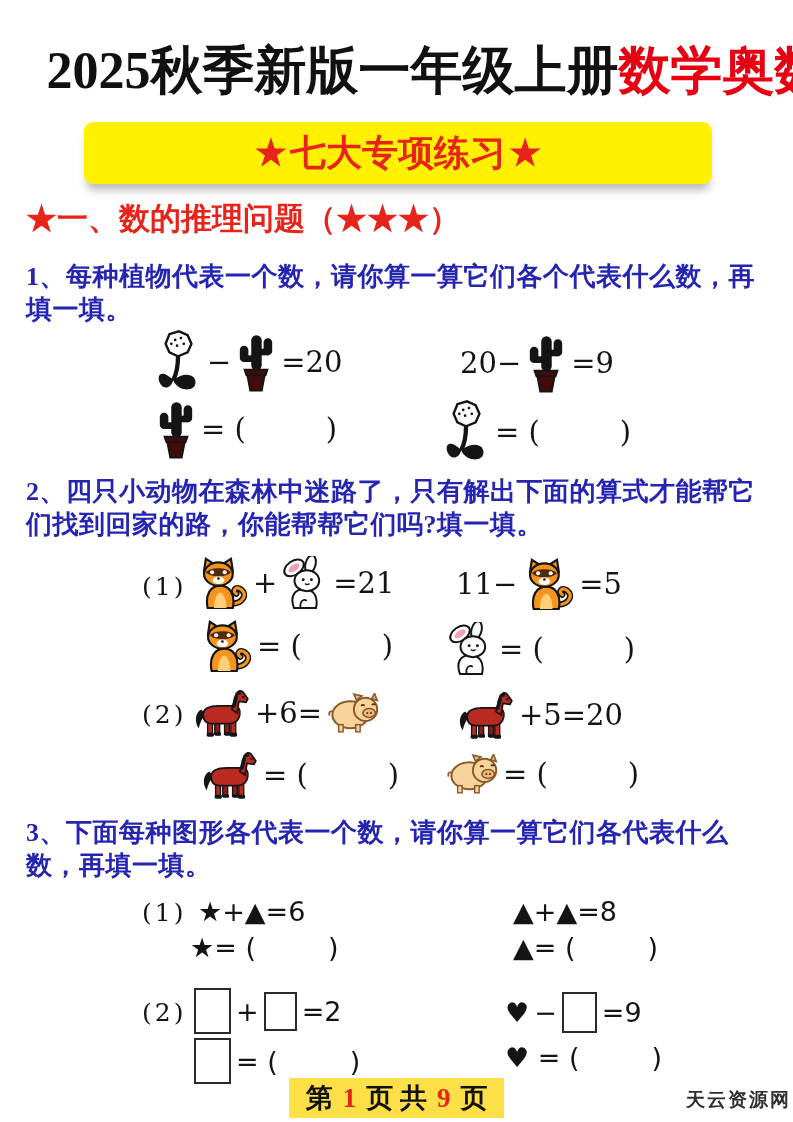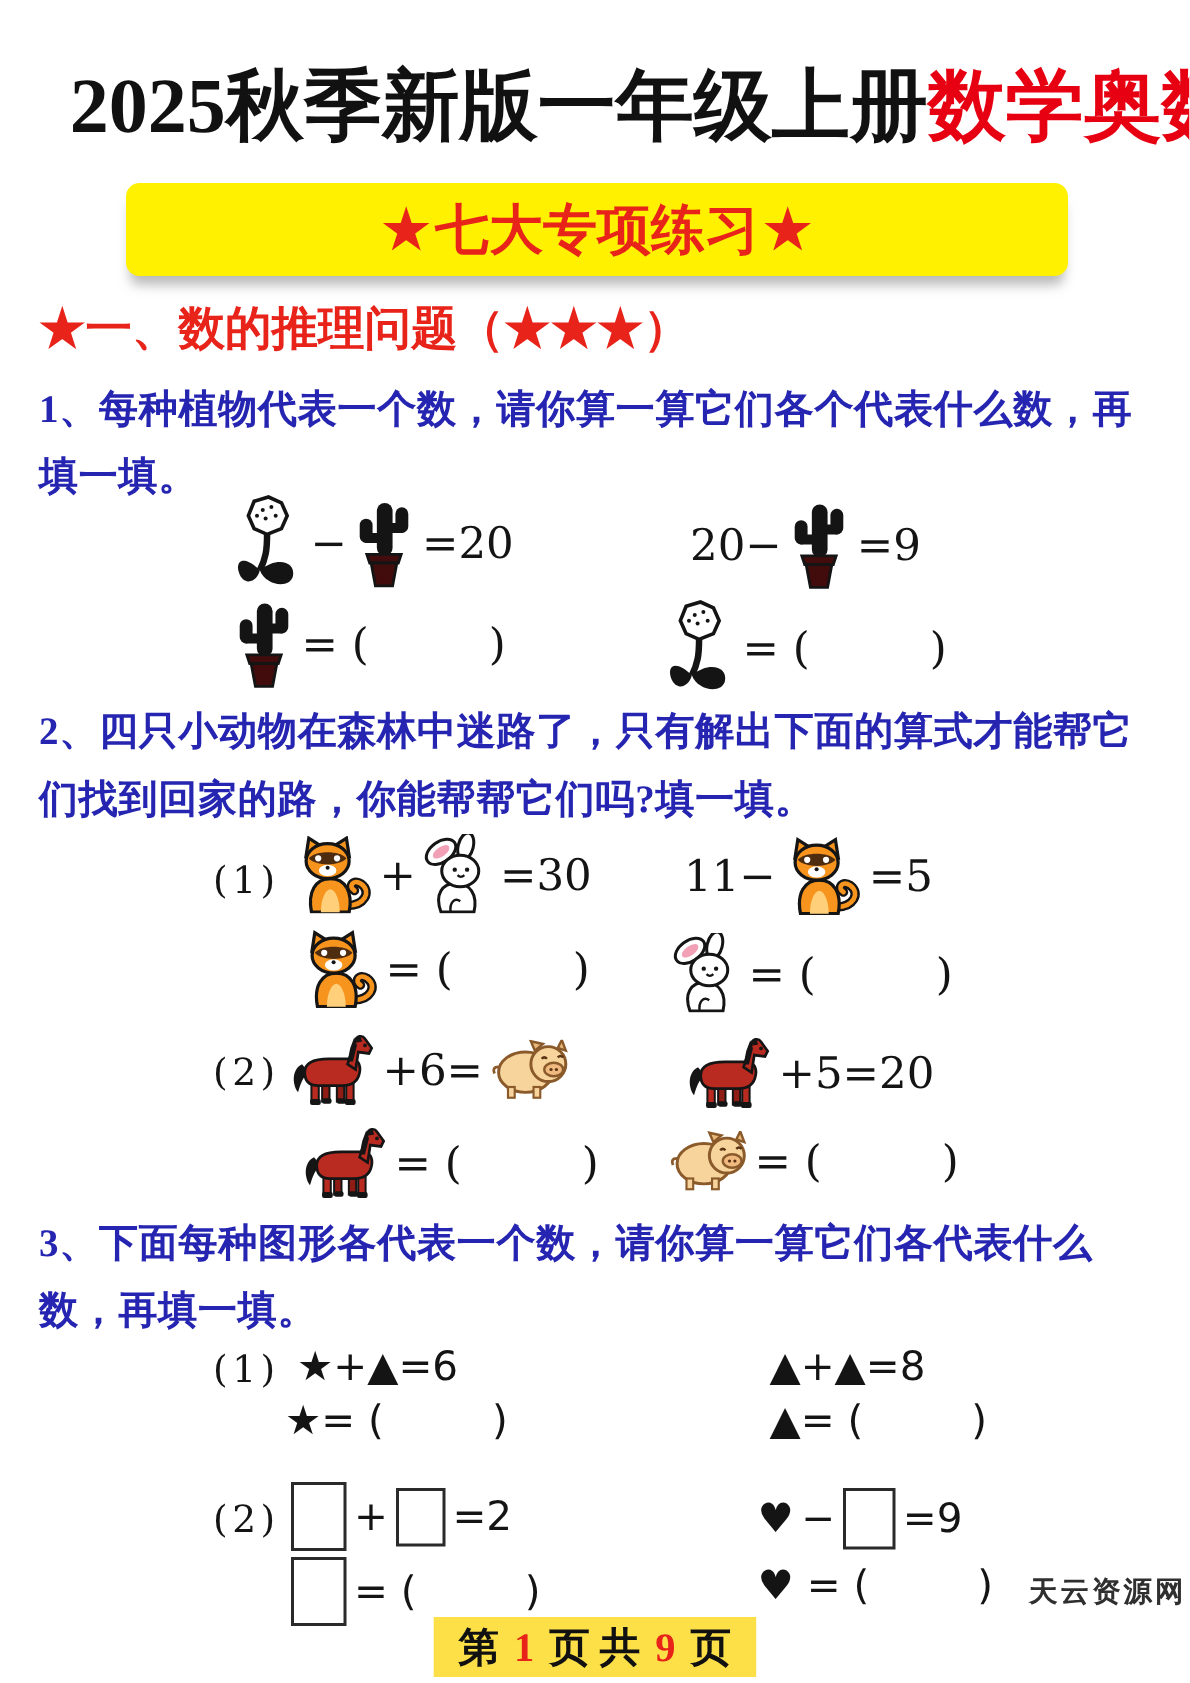--- a/index.html
+++ b/index.html
@@ -14,43 +14,43 @@
   .banner{position:absolute;left:84px;top:122px;width:628px;height:62px;background:#fff100;
           border-radius:9px;display:flex;align-items:center;justify-content:center;gap:3px;
           font-weight:bold;font-size:36px;font-family:"Liberation Serif",serif;white-space:nowrap;
           box-shadow:0 9px 8px -3px rgba(130,130,130,0.55);}
   .b-red{color:#e8231a;}
   .b-blue{color:#1c1c9e;}
 
   .sec-head{position:absolute;left:26px;top:198px;font-size:31px;font-weight:bold;color:#e8231a;
             font-family:"Liberation Serif",serif;white-space:nowrap;}
 
-  .stmt{position:absolute;left:26px;width:748px;font-size:26px;line-height:45px;font-weight:bold;
-        color:#2525b2;font-family:"Liberation Serif",serif;letter-spacing:0.5px;}
+  .stmt{position:absolute;left:26px;width:748px;font-size:26px;line-height:33px;font-weight:bold;
+        color:#2525b2;font-family:"Liberation Serif",serif;letter-spacing:0.5px;margin-top:10px;}
 
   .eq{position:absolute;display:flex;align-items:center;gap:5px;font-size:29px;color:#141414;
       font-family:"DejaVu Serif","Liberation Serif",serif;white-space:nowrap;}
   .gap{display:inline-block;width:70px;height:1px;}
   .gap-sm{display:inline-block;width:62px;height:1px;}
   .lbl{position:absolute;font-size:25px;color:#141414;letter-spacing:3px;
        font-family:"DejaVu Serif","Liberation Serif",serif;white-space:nowrap;}
   .shape-eq{font-family:"DejaVu Sans","Liberation Sans",sans-serif;font-size:27px;}
   .sqbox{display:inline-block;border:2px solid #2a2a2a;background:#fff;box-sizing:border-box;}
   .sq-lg{width:37px;height:46px;}
   .sq-md{width:33px;height:39px;}
   .sq-sm{width:35px;height:41px;}
   .icn{flex:0 0 auto;}
 
   .footer{position:absolute;left:50%;transform:translateX(-50%);top:1078px;background:#fde047;
           padding:2px 12px;font-size:27px;font-weight:bold;color:#111;white-space:nowrap;
           font-family:"Liberation Serif",serif;}
   .footer span{margin:0 5px;}
   .f-red{color:#e8231a;}
 
-  .watermark{position:absolute;right:2px;top:1048px;font-size:19px;font-weight:bold;color:#2f2f2f;
+  .watermark{position:absolute;right:2px;top:1087px;font-size:19px;font-weight:bold;color:#2f2f2f;
              letter-spacing:2px;font-family:"DejaVu Sans","Liberation Sans",sans-serif;}
 </style>
 </head>
 <body>
 
 <svg style="position:absolute;width:0;height:0;overflow:hidden" aria-hidden="true">
   <defs>
     <symbol id="sym-flower" viewBox="0 0 48 66">
       <path d="M23 27 C 23 38, 22 44, 18 52" fill="none" stroke="#141414" stroke-width="4.5"></path>
       <path d="M18 52 C 6 40, 0 46, 4 55 C 8 63, 16 60, 18 52 Z" fill="#141414"></path>
@@ -181,21 +181,21 @@
 
   <div class="lbl" style="left:142px;top:572px">(1)</div>
   <div class="eq" style="left:196px;top:556px">
     <svg class="icn" width="52" height="52">
         <use href="#sym-cat"></use>
       </svg>
     <span>+</span>
     <svg class="icn" width="46" height="53">
         <use href="#sym-rabbit"></use>
       </svg>
-    <span>=30</span>
+    <span>=21</span>
   </div>
   <div class="eq" style="left:456px;top:558px">
     <span>11−</span>
     <svg class="icn" width="52" height="52">
         <use href="#sym-cat"></use>
       </svg>
     <span>=5</span>
   </div>
   <div class="eq" style="left:200px;top:620px">
     <svg class="icn" width="52" height="52">

